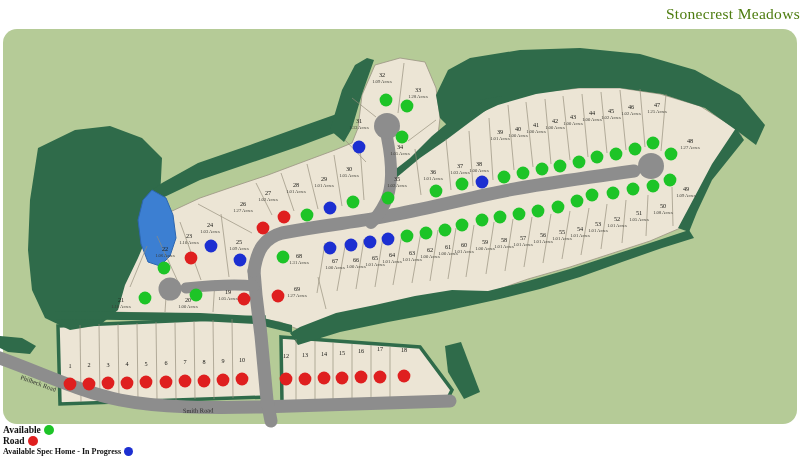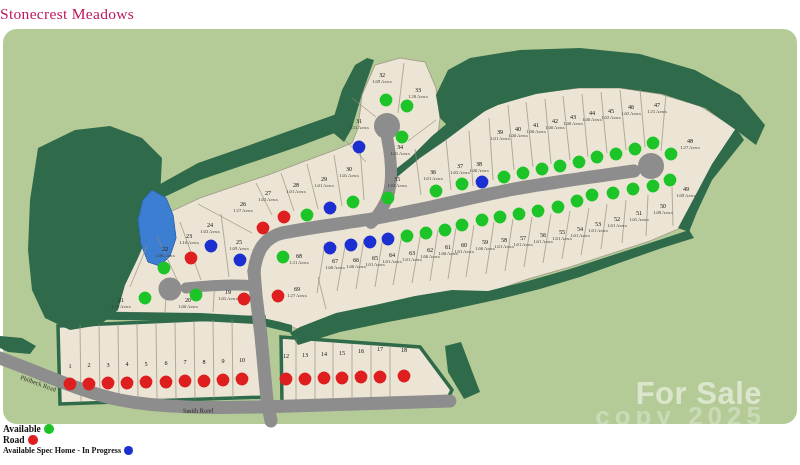--- a/index.html
+++ b/index.html
@@ -1,24 +1,24 @@
 <!DOCTYPE html>
 <html><head>
 <meta charset="utf-8">
 <style>
   html,body{margin:0;padding:0;background:#ffffff;width:800px;height:465px;overflow:hidden}
   #stage{position:relative;width:800px;height:465px;font-family:"Liberation Serif",serif}
-  .title{position:absolute;top:5px;left:0;width:100%;text-align:left;font-size:15.5px;color:#be185d;letter-spacing:.3px}
+  .title{position:absolute;top:5px;left:0;width:100%;text-align:right;font-size:15.5px;color:#4d7c0f;letter-spacing:.3px}
   svg{position:absolute;top:0;left:0}
   .lot-num{font-size:6.2px;fill:#20201c;text-anchor:middle;font-family:"Liberation Serif",serif}
   .lot-acres{font-size:4.6px;fill:#3a3a33;text-anchor:middle;font-family:"Liberation Serif",serif}
   .road-label{font-size:6.4px;fill:#2e2e2e;font-family:"Liberation Serif",serif}
   .boundary{stroke:#948c7a;stroke-width:.7;opacity:.95}
   .legend{position:absolute;left:3px;top:424px;color:#101010}
-  .legend-row{display:flex;height:11px;font-weight:700;font-size:9.5px}
+  .legend-row{display:flex;align-items:center;height:11px;font-weight:700;font-size:9.5px}
   .legend-row.small{font-size:8px;height:11px;font-weight:700}
   .legend-dot{display:inline-block;width:10px;height:10px;border-radius:50%;margin-left:3px}
   .legend-row.small .legend-dot{width:9px;height:9px}
   .wm-wrap{position:absolute;right:0;top:378px;width:300px;height:46px;overflow:hidden;text-align:right;font-family:"Liberation Sans",sans-serif;font-weight:700}
   .wm1{font-size:31px;color:rgba(255,255,255,.52);padding-right:38px;line-height:32px;letter-spacing:.5px}
   .wm2{font-size:26px;color:rgba(255,255,255,.30);padding-right:34px;letter-spacing:5px;line-height:26px;margin-top:-7px}
 </style>
 </head>
 <body>
 
@@ -467,18 +467,14 @@
     <div class="legend-row">
       <span>Road</span>
       <span class="legend-dot" style="background: rgb(223, 31, 31);"></span>
     </div>
     <div class="legend-row small">
       <span>Available Spec Home - In Progress</span>
       <span class="legend-dot" style="background: rgb(28, 47, 209);"></span>
     </div>
   </div>
 
-  <div class="wm-wrap">
-    <div class="wm1">For Sale</div>
-    <div class="wm2">copy 2025</div>
-  </div>
 
 </div>
 
 </body></html>

